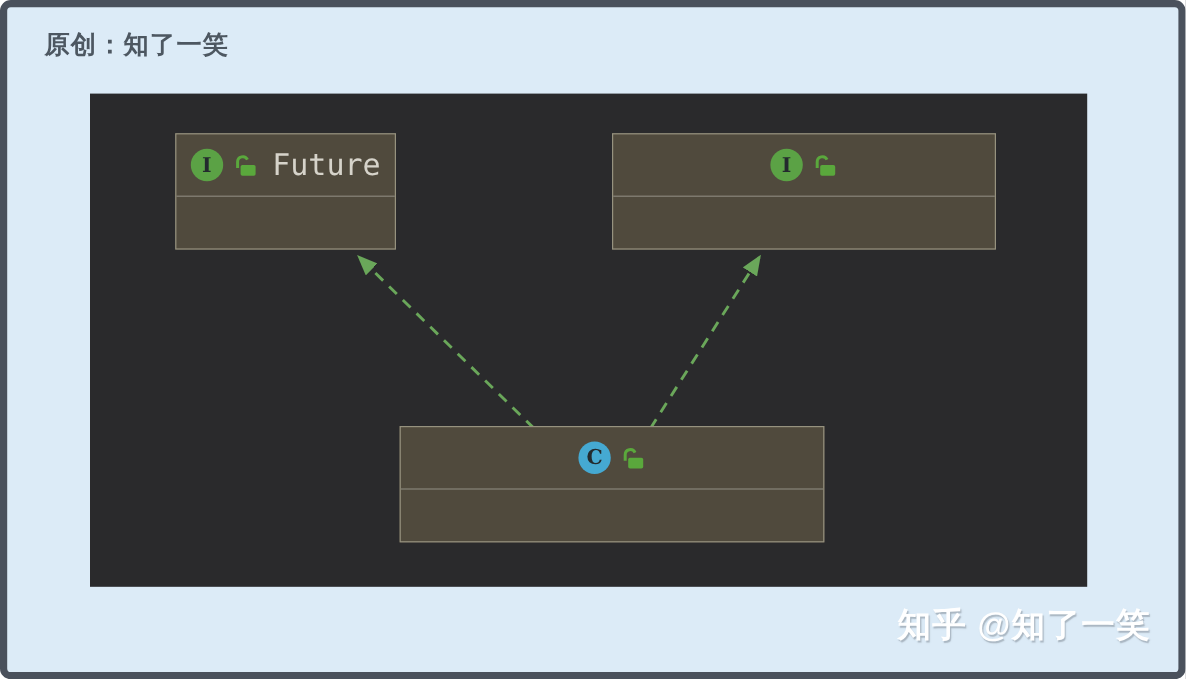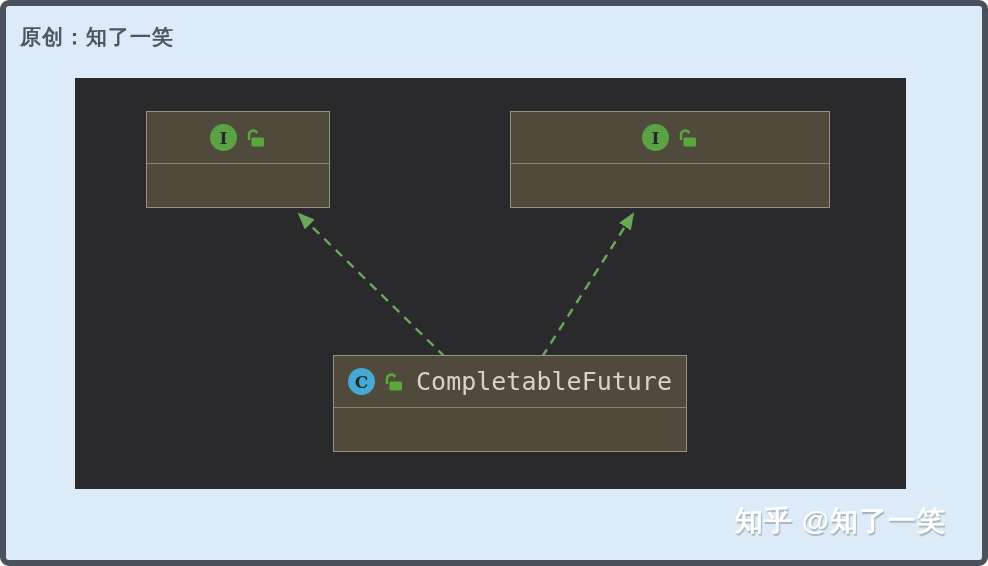--- a/index.html
+++ b/index.html
@@ -10,21 +10,21 @@
     width: 988px; height: 566px;
     background: var(--page-background, #dcebf7);
     border: 6px solid var(--frame-border, #4a515c);
     border-radius: 9px;
     overflow: hidden;
     font-family: "Liberation Sans", sans-serif;
   }
 
   .header-title {
     position: absolute;
-    left: 14px; top: 17px;
+    left: 31px; top: 17px;
     font-size: 21px;
     font-weight: bold;
     color: var(--header-text, #4d5761);
     letter-spacing: 1px;
   }
 
   .diagram-panel {
     position: absolute;
     left: 69px; top: 72px;
     width: 831px; height: 411px;
@@ -88,21 +88,21 @@
   .node-label {
     font-family: "DejaVu Sans Mono", monospace;
     font-size: 25px;
     color: var(--node-label-text, #d6d3ca);
     white-space: nowrap;
     margin-left: 5px;
   }
 
   .watermark {
     position: absolute;
-    right: 36px; bottom: 20px;
+    right: 23px; bottom: 20px;
     font-size: 28px;
     font-weight: bold;
     color: var(--watermark-text, #ffffff);
     text-shadow: 1px 2px 1px rgba(125, 136, 148, 0.55);
     letter-spacing: 1px;
   }
 </style>
 </head>
 <body>
 
@@ -122,20 +122,21 @@
       <line class="edge" x1="467" y1="279" x2="558" y2="136" marker-end="url(#arrow)"></line>
     </svg>
 
     <div class="node node-future">
       <div class="node-title">
         <span class="type-icon interface">I</span>
         <svg class="lock-icon" width="22" height="21" viewBox="0 0 22 21">
           <path class="lock-shackle" d="M5 13 L5 8 A4.3 4.3 0 0 1 13.2 6.1"></path>
           <rect class="lock-body" x="7.5" y="10.5" width="12.5" height="9" rx="1.5"></rect>
         </svg>
+        <span class="node-label">Future</span>
       </div>
       <div class="node-body"></div>
     </div>
 
     <div class="node node-completion-stage">
       <div class="node-title">
         <span class="type-icon interface">I</span>
         <svg class="lock-icon" width="22" height="21" viewBox="0 0 22 21">
           <path class="lock-shackle" d="M5 13 L5 8 A4.3 4.3 0 0 1 13.2 6.1"></path>
           <rect class="lock-body" x="7.5" y="10.5" width="12.5" height="9" rx="1.5"></rect>
@@ -144,21 +145,20 @@
       <div class="node-body"></div>
     </div>
 
     <div class="node node-completable-future">
       <div class="node-title">
         <span class="type-icon class">C</span>
         <svg class="lock-icon" width="22" height="21" viewBox="0 0 22 21">
           <path class="lock-shackle" d="M5 13 L5 8 A4.3 4.3 0 0 1 13.2 6.1"></path>
           <rect class="lock-body" x="7.5" y="10.5" width="12.5" height="9" rx="1.5"></rect>
         </svg>
-        <span class="node-label">CompletableFuture</span>
       </div>
       <div class="node-body"></div>
     </div>
 
   </div>
 
   <div class="watermark">知乎 @知了一笑</div>
 
 </div>
 

